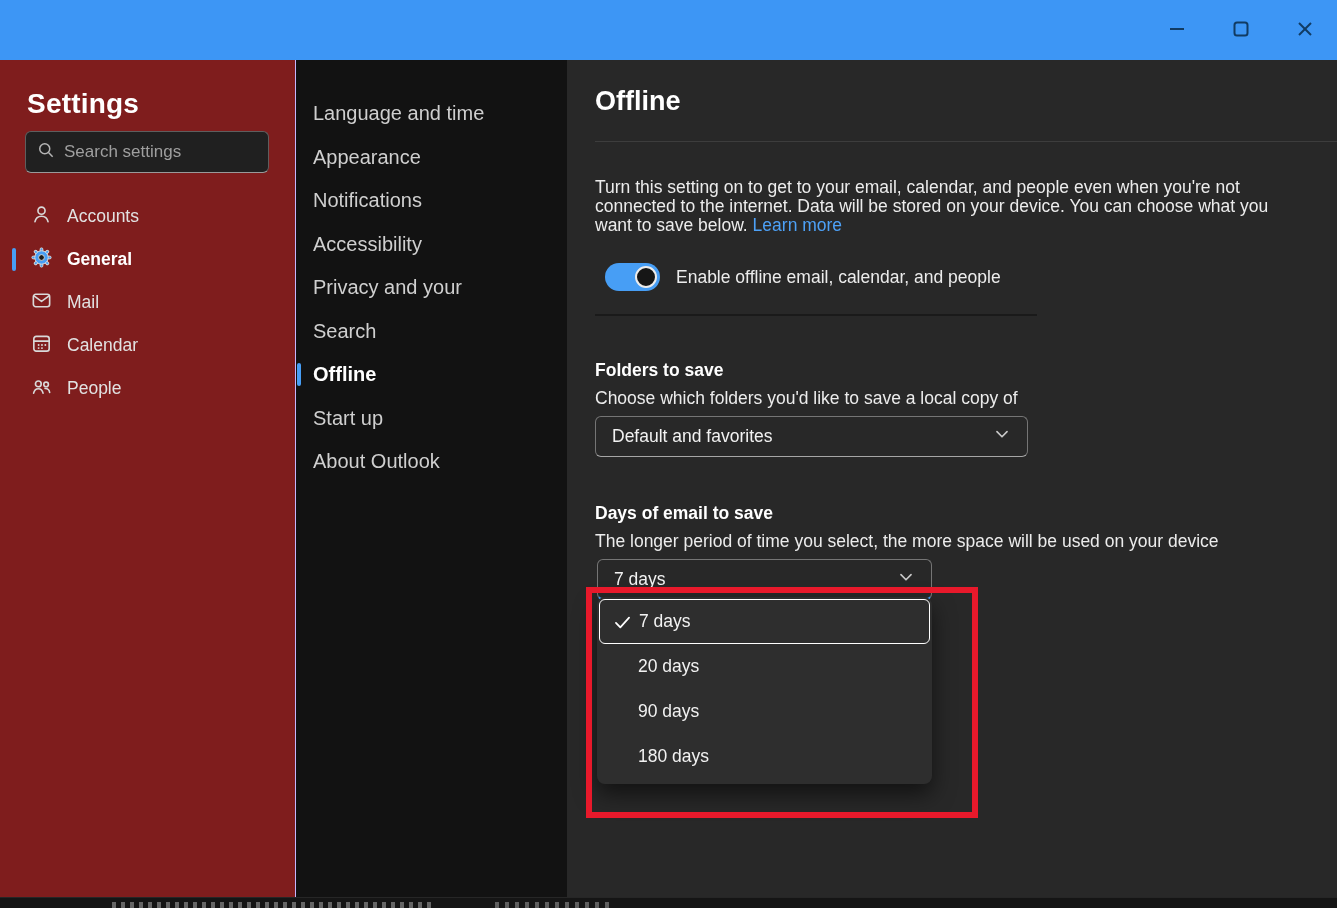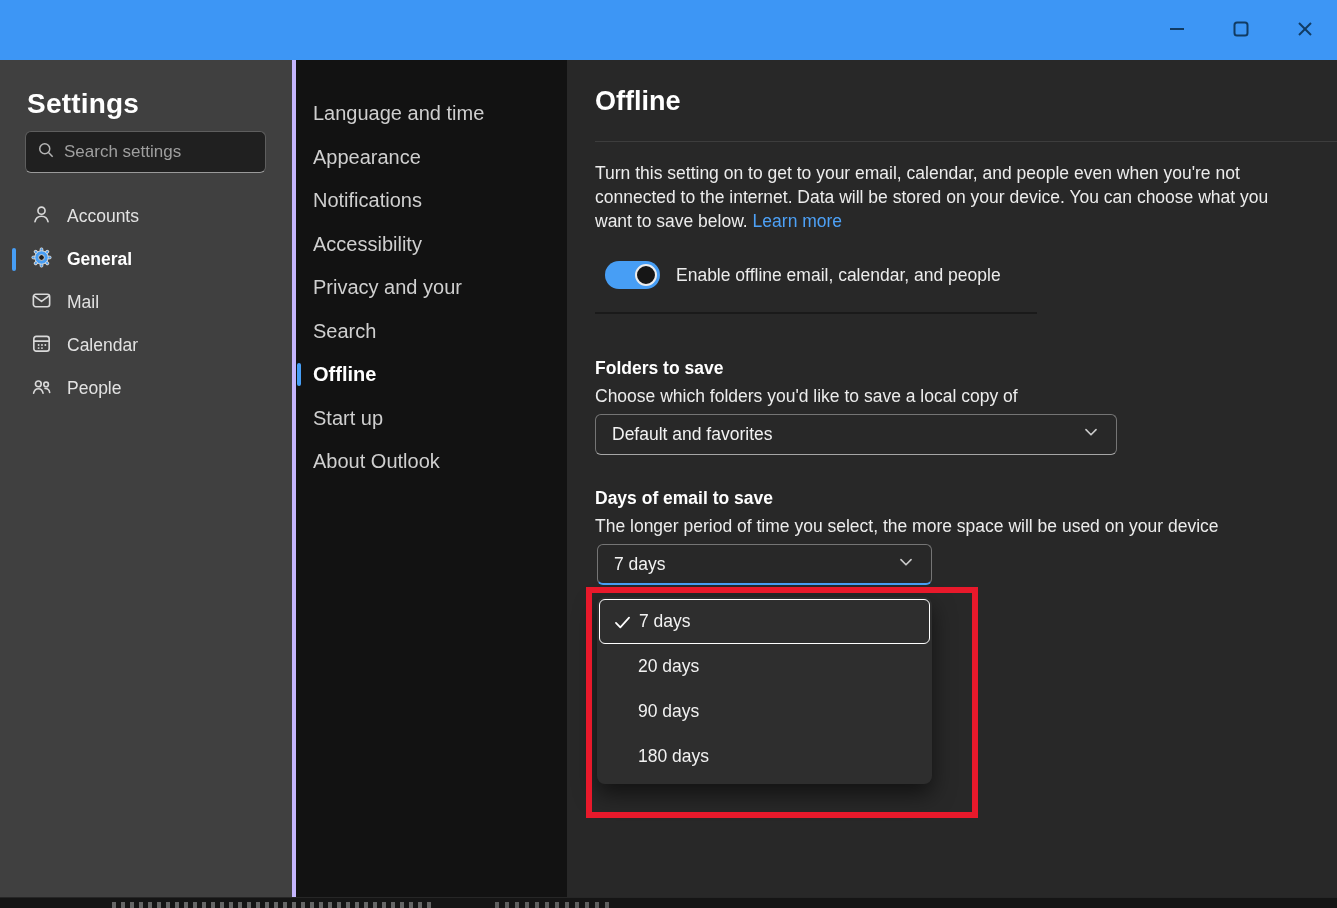--- a/index.html
+++ b/index.html
@@ -20,22 +20,22 @@
   .win-btn {
     width:64px; height:100%; display:flex; align-items:center; justify-content:center;
     background:transparent; border:none; cursor:pointer;
   }
   .win-btn svg { stroke:#113b63; }
 
   
   .app { position:absolute; left:0; top:60px; width:1337px; height:837px; display:flex; }
 
   .sidebar {
-    width:296px; height:100%; background:#404040; position:relative;
-    border-right:4px solid #c4b5fd; padding-top:28px;
+    width:296px; height:100%; background:#7f1d1d; position:relative;
+    border-right:1px solid #c4b5fd; padding-top:28px;
   }
   .settings-title { font-size:28px; font-weight:700; color:#fff; padding-left:27px; letter-spacing:.2px; }
   .search-box {
     margin:11px 26px 0 25px; height:42px; border:1px solid #5e5e5e; border-bottom-color:#9a9a9a;
     border-radius:6px; display:flex; align-items:center; padding:0 10px; gap:8px; background:#202020;
   }
   .search-box svg { flex:0 0 auto; stroke:#b5b5b5; }
   .search-box input {
     background:transparent; border:none; outline:none; color:#e8e8e8;
     font-size:17px; font-family:"Liberation Sans",sans-serif; width:100%;
@@ -67,21 +67,21 @@
     border-radius:2px; background:#479ef5;
   }
   .mid-item.selected { color:#fff; font-weight:700; }
   .mid-item.selected .ind { display:block; }
 
   
   .content { flex:1; height:100%; background:#282828; position:relative; padding:26px 40px 0 28px; }
   .page-title { font-size:27px; font-weight:700; color:#fff; }
   .hdr-divider { margin:24px -40px 0 0; border:none; border-top:1px solid #3d3d3d; }
 
-  .desc { margin-top:19px; width:700px; font-size:17.5px; line-height:24px; color:#ececec; }
+  .desc { margin-top:36px; width:700px; font-size:17.5px; line-height:19px; color:#ececec; }
   .link { color:#4da1f7; text-decoration:none; cursor:pointer; }
 
   .toggle-row { margin-top:27px; margin-left:10px; display:flex; align-items:center; gap:16px; height:30px; }
   .toggle {
     width:55px; height:28px; border-radius:14px; background:#479ef5; position:relative; cursor:pointer;
     flex:0 0 auto;
   }
   .toggle .knob {
     position:absolute; right:3px; top:3px; width:22px; height:22px; border-radius:50%;
     background:#161616; border:2px solid #ececec;
@@ -92,21 +92,21 @@
 
   .sec-title { margin-top:44px; font-size:17.5px; font-weight:700; color:#fff; }
   .sec-sub { margin-top:7px; font-size:17.5px; color:#ececec; }
 
   .select {
     margin-top:7px; height:41px; border:1px solid #757575; border-bottom-color:#a6a6a6;
     border-radius:6px; display:flex; align-items:center; justify-content:space-between;
     padding:0 14px 0 16px; font-size:17.5px; color:#f2f2f2; cursor:pointer; background:transparent;
   }
   .select svg { stroke:#c9c9c9; }
-  .select.folders { width:522px; }
+  .select.folders { width:433px; }
   .select.days { width:335px; margin-left:2px; border-bottom:2px solid #479ef5; }
 
   
   .menu {
     position:absolute; left:30px; top:537px; width:335px; height:187px;
     background:#2e2e2e; border-radius:8px; box-shadow:0 10px 22px rgba(0,0,0,.55);
     padding:2px 2px; z-index:5;
   }
   .menu-item {
     height:45px; display:flex; align-items:center; padding-left:39px;
@@ -304,21 +304,21 @@
     <div class="sec-sub">Choose which folders you'd like to save a local copy of</div>
     <div class="select folders">
       <span>Default and favorites</span>
       <span>
         <svg width="22" height="22" viewBox="0 0 24 24" fill="none" stroke-width="1.8" stroke-linecap="round" stroke-linejoin="round">
             <path d="M6.5,9.5 L12,15 L17.5,9.5"></path>
           </svg>
       </span>
     </div>
 
-    <div class="sec-title" style="margin-top:33px;">Days of email to save</div>
+    <div class="sec-title" style="margin-top:46px;">Days of email to save</div>
     <div class="sec-sub">The longer period of time you select, the more space will be used on your device</div>
     <div class="select days">
       <span>7 days</span>
       <span>
         <svg width="22" height="22" viewBox="0 0 24 24" fill="none" stroke-width="1.8" stroke-linecap="round" stroke-linejoin="round">
             <path d="M6.5,9.5 L12,15 L17.5,9.5"></path>
           </svg>
       </span>
     </div>
 

